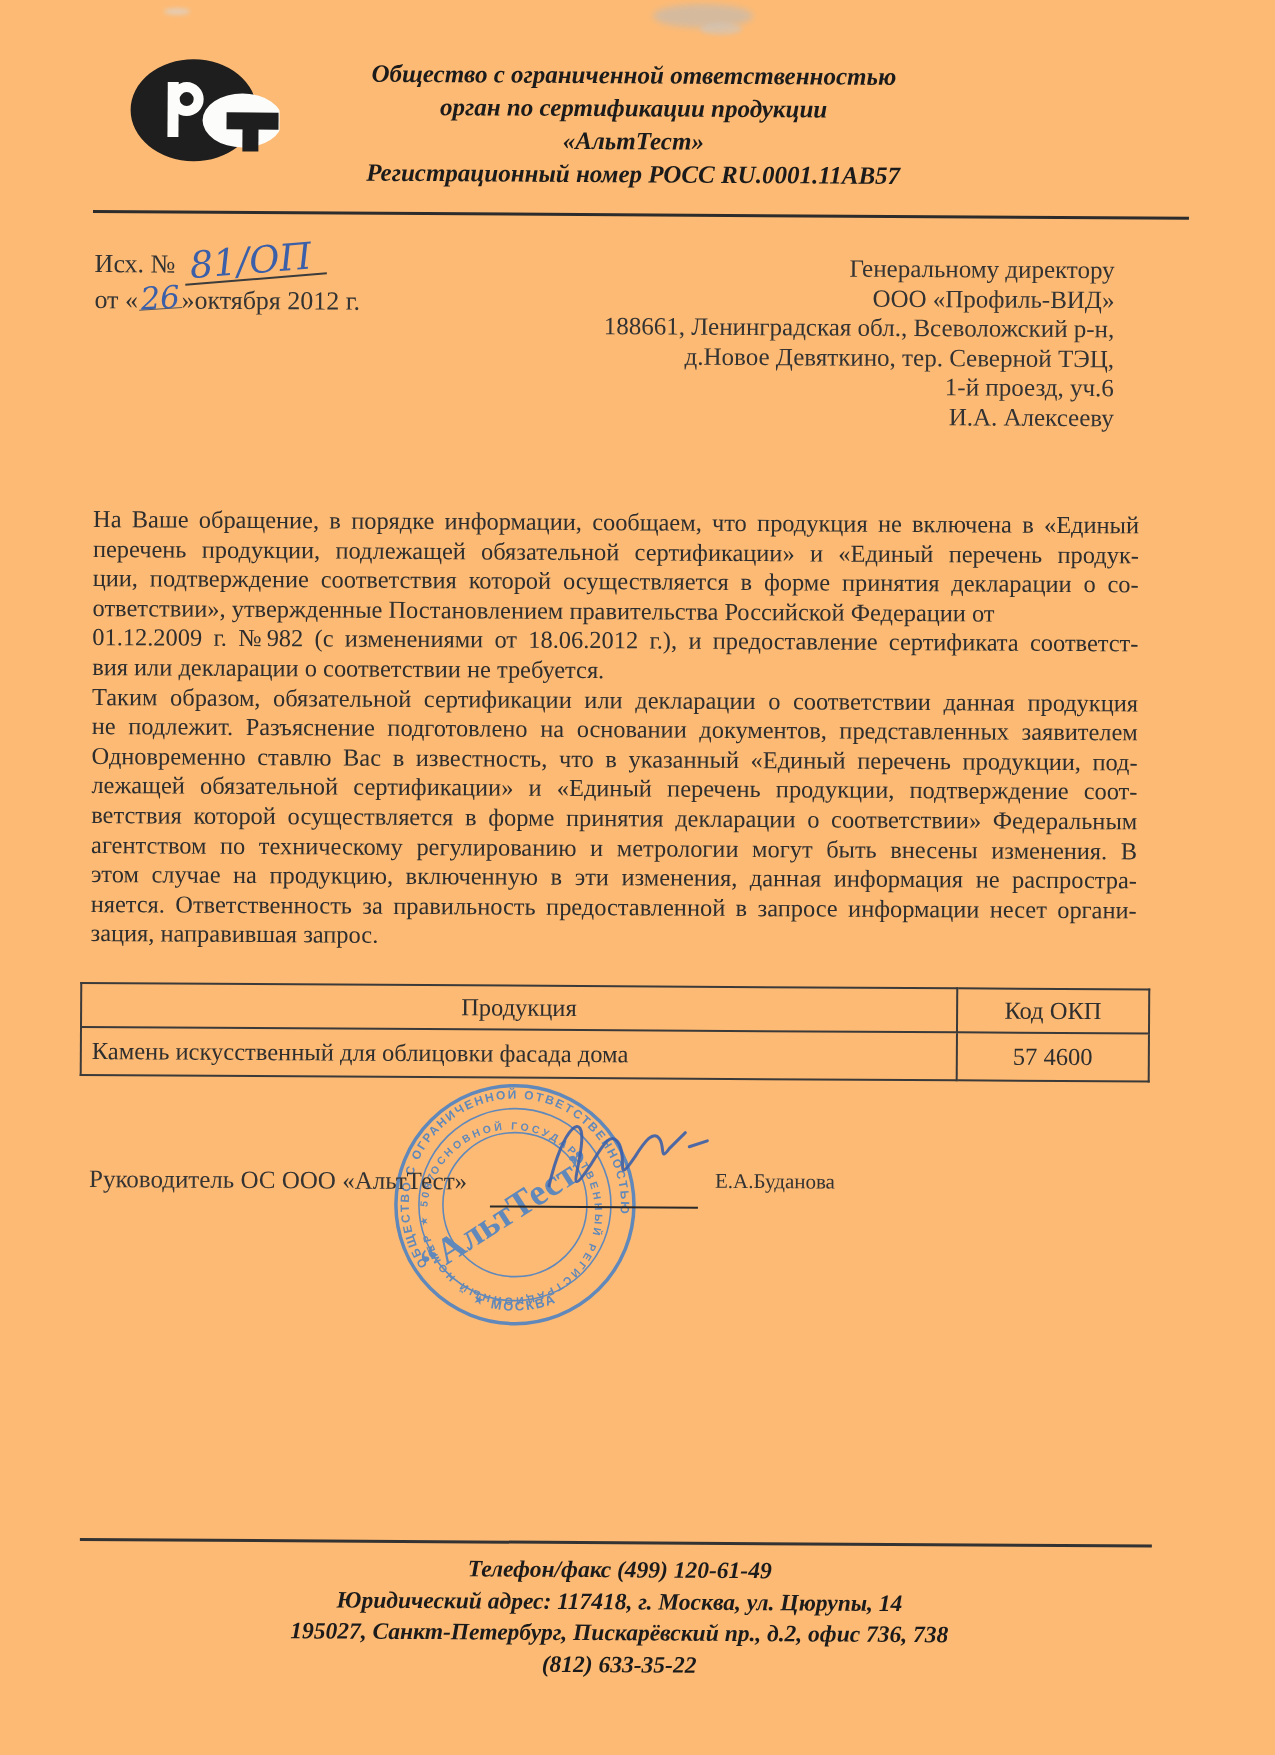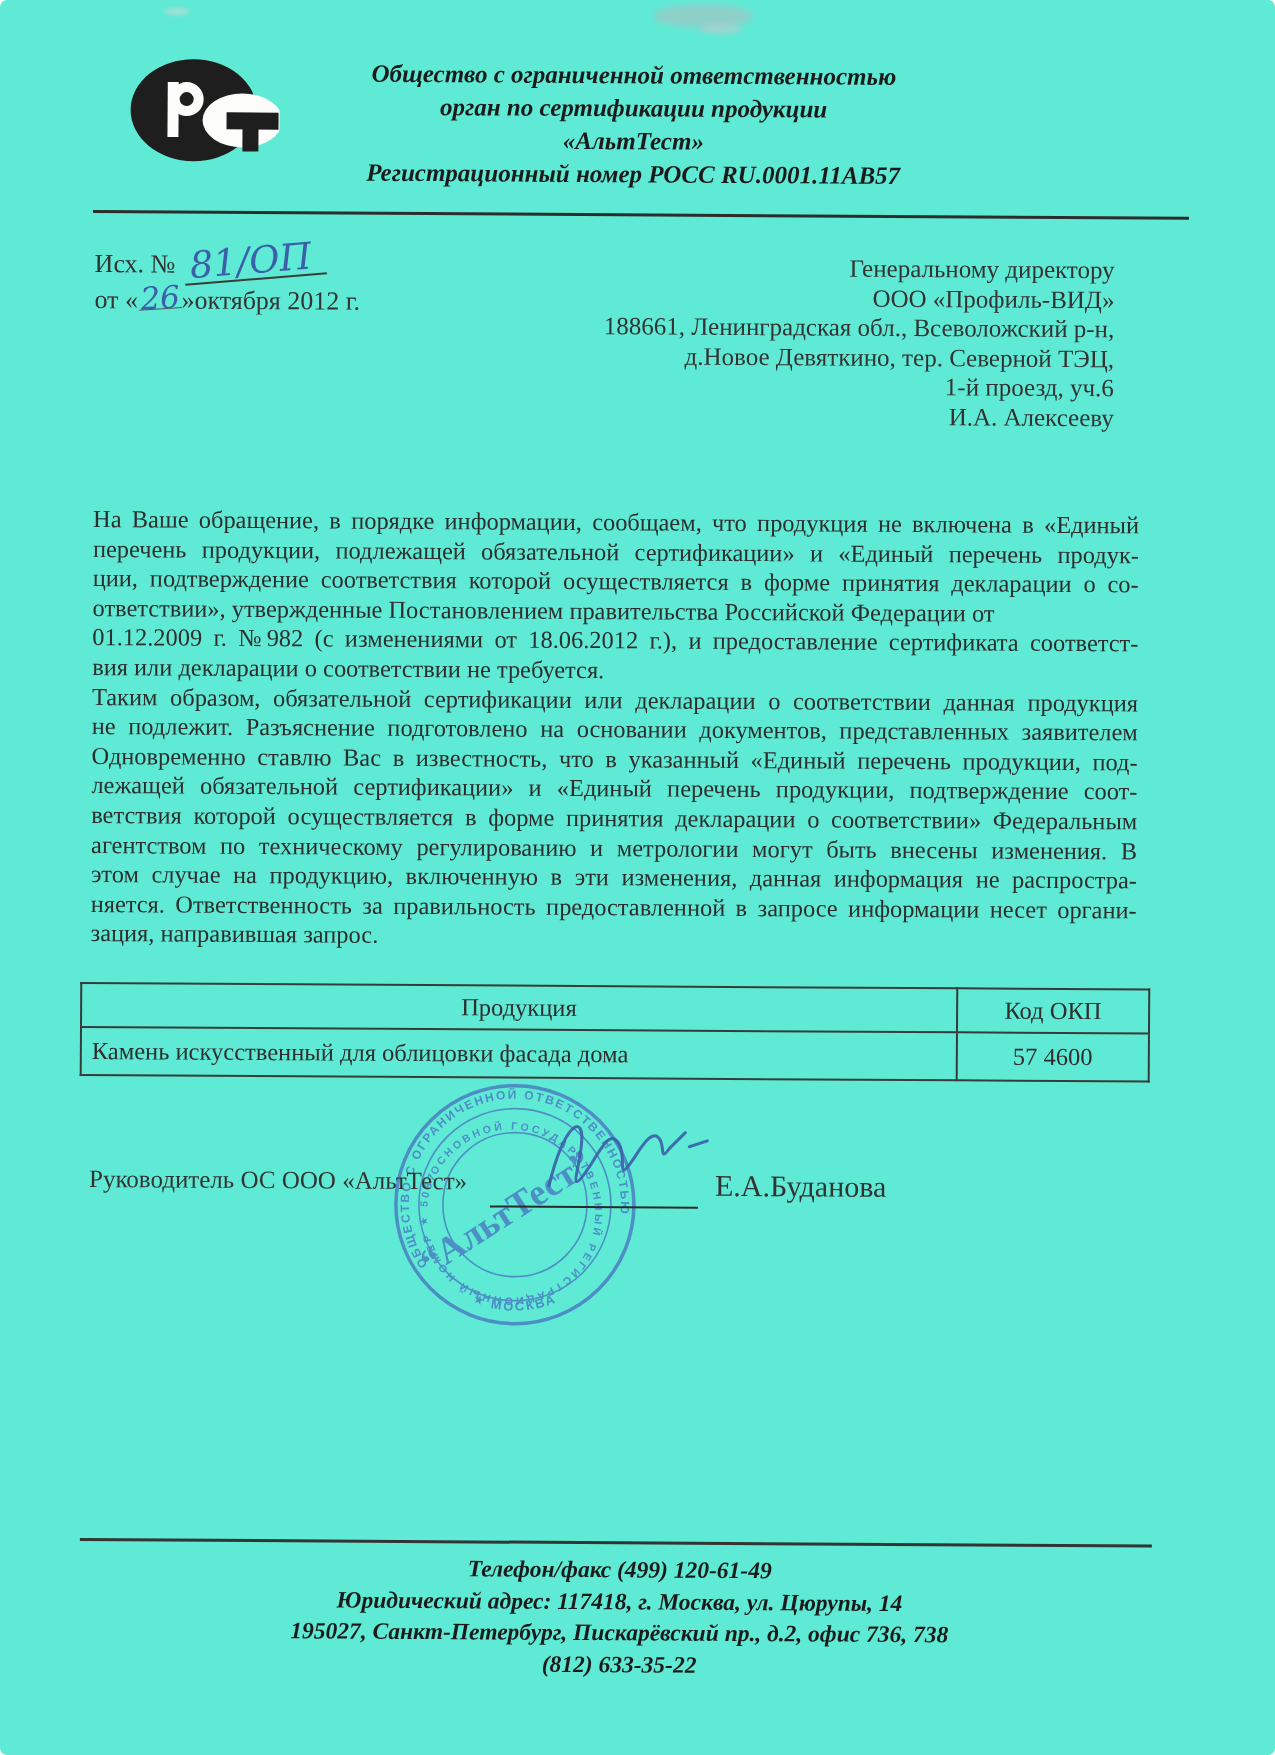--- a/index.html
+++ b/index.html
@@ -1,17 +1,17 @@
 <!DOCTYPE html>
 <html><head>
 <meta charset="utf-8">
 <style>
   html,body{margin:0;padding:0;background:#ffffff;}
-  .page{position:relative;width:1275px;height:1755px;background:#5eead4;overflow:hidden;
-        font-family:"Liberation Serif","DejaVu Serif",serif;color:#2f2f2f;border-radius:7px;}
+  .page{position:relative;width:1275px;height:1755px;background:#fdba74;overflow:hidden;
+        font-family:"Liberation Serif","DejaVu Serif",serif;color:#2f2f2f;}
   .rot{position:absolute;left:0;top:0;width:1275px;height:1755px;
        transform:rotate(0.35deg);transform-origin:45% 40%;}
 
   
   .logo{position:absolute;left:126px;top:60px;width:150px;height:106px;}
   .lh{position:absolute;left:268px;top:58px;width:724px;text-align:center;
       font-weight:bold;font-style:italic;font-size:25px;line-height:33px;color:#1b1b1b;}
   .rule-top{position:absolute;left:90px;top:213px;width:1096px;height:3px;background:#2c2c2c;}
 
   
@@ -39,21 +39,21 @@
        font-size:24.5px;color:#2e2e2e;}
   .tbl td{border:2px solid #3a3a3a;}
   .tbl .h{height:44px;text-align:center;}
   .tbl .r1{height:48px;}
   .tbl .c1{width:82%;}
   .tbl .cell-prod{padding-left:10px;text-align:left;}
   .tbl .cell-code{text-align:center;}
 
   
   .sig-role{position:absolute;left:92px;top:1168px;font-size:25px;color:#333;white-space:nowrap;}
-  .sig-name{position:absolute;left:718px;top:1168px;font-size:30px;color:#333;white-space:nowrap;}
+  .sig-name{position:absolute;left:718px;top:1168px;font-size:21px;color:#333;white-space:nowrap;}
   .sig-line{position:absolute;left:493px;top:1206px;width:208px;border-bottom:2px solid #2a2a2a;}
   .squiggle{position:absolute;left:540px;top:1102px;width:185px;height:110px;}
 
   
   .stamp{position:absolute;left:392px;top:1079px;width:252px;height:252px;opacity:0.88;}
   .stamp text{font-family:"Liberation Sans","DejaVu Sans",sans-serif;font-weight:bold;}
   .stamp .center-t{font-family:"Liberation Serif","DejaVu Serif",serif;font-weight:bold;}
 
   
   .rule-bot{position:absolute;left:85px;top:1541px;width:1072px;height:2.5px;background:#333;}

